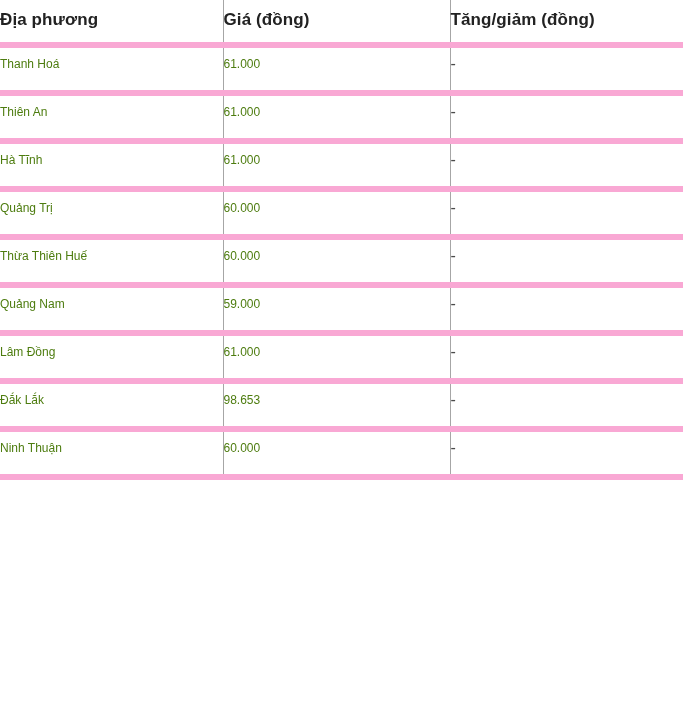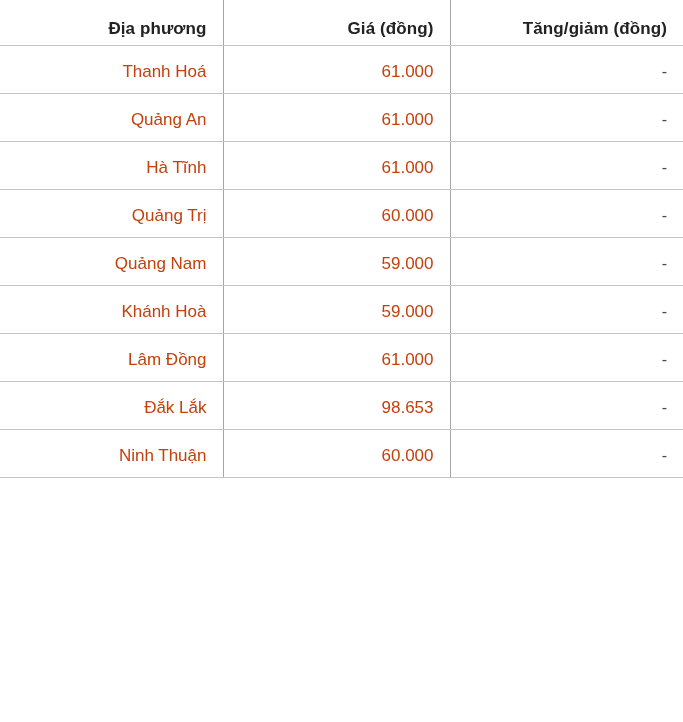--- a/index.html
+++ b/index.html
@@ -22,48 +22,48 @@
     border-collapse: collapse;
     table-layout: fixed;
   }
 
   .price-table col.c-locale { width: 223px; }
   .price-table col.c-price  { width: 227px; }
   .price-table col.c-change { width: 233px; }
 
   .price-table th,
   .price-table td {
-    text-align: right;
+    text-align: left;
     vertical-align: middle;
-    border-bottom: 1px solid #f9a8d4;
+    border-bottom: 6px solid #f9a8d4;
     border-right: 1px solid #a6a6a6;
-    padding: 16px;
+    padding: 0;
     box-sizing: border-box;
   }
 
   .price-table th:last-child,
   .price-table td:last-child {
     border-right: 0;
     margin-left: 24px;
   }
 
   .price-table thead th {
     height: 45px;
     font-size: 17px;
     font-weight: bold;
     color: #222222;
     letter-spacing: 0.1px;
     padding-bottom: 2px;
   }
 
   .price-table tbody td {
     height: 48px;
-    font-size: 17px;
+    font-size: 12px;
     font-weight: normal;
-    color: #c2410c;
+    color: #4d7c0f;
     padding-bottom: 10px;
   }
 
   .price-table tbody td.change-cell {
     color: #4a4a4a;
     font-size: 16px;
   }
 </style>
 </head>
 <body>
@@ -81,41 +81,41 @@
       <th>Tăng/giảm (đồng)</th>
     </tr>
   </thead>
   <tbody id="table-body">
       <tr>
         <td class="locale-cell">Thanh Hoá</td>
         <td class="price-cell">61.000</td>
         <td class="change-cell">-</td>
       </tr>
       <tr>
-        <td class="locale-cell">Quảng An</td>
+        <td class="locale-cell">Thiên An</td>
         <td class="price-cell">61.000</td>
         <td class="change-cell">-</td>
       </tr>
       <tr>
         <td class="locale-cell">Hà Tĩnh</td>
         <td class="price-cell">61.000</td>
         <td class="change-cell">-</td>
       </tr>
       <tr>
         <td class="locale-cell">Quảng Trị</td>
         <td class="price-cell">60.000</td>
         <td class="change-cell">-</td>
       </tr>
       <tr>
-        <td class="locale-cell">Quảng Nam</td>
-        <td class="price-cell">59.000</td>
+        <td class="locale-cell">Thừa Thiên Huế</td>
+        <td class="price-cell">60.000</td>
         <td class="change-cell">-</td>
       </tr>
       <tr>
-        <td class="locale-cell">Khánh Hoà</td>
+        <td class="locale-cell">Quảng Nam</td>
         <td class="price-cell">59.000</td>
         <td class="change-cell">-</td>
       </tr>
       <tr>
         <td class="locale-cell">Lâm Đồng</td>
         <td class="price-cell">61.000</td>
         <td class="change-cell">-</td>
       </tr>
       <tr>
         <td class="locale-cell">Đắk Lắk</td>

